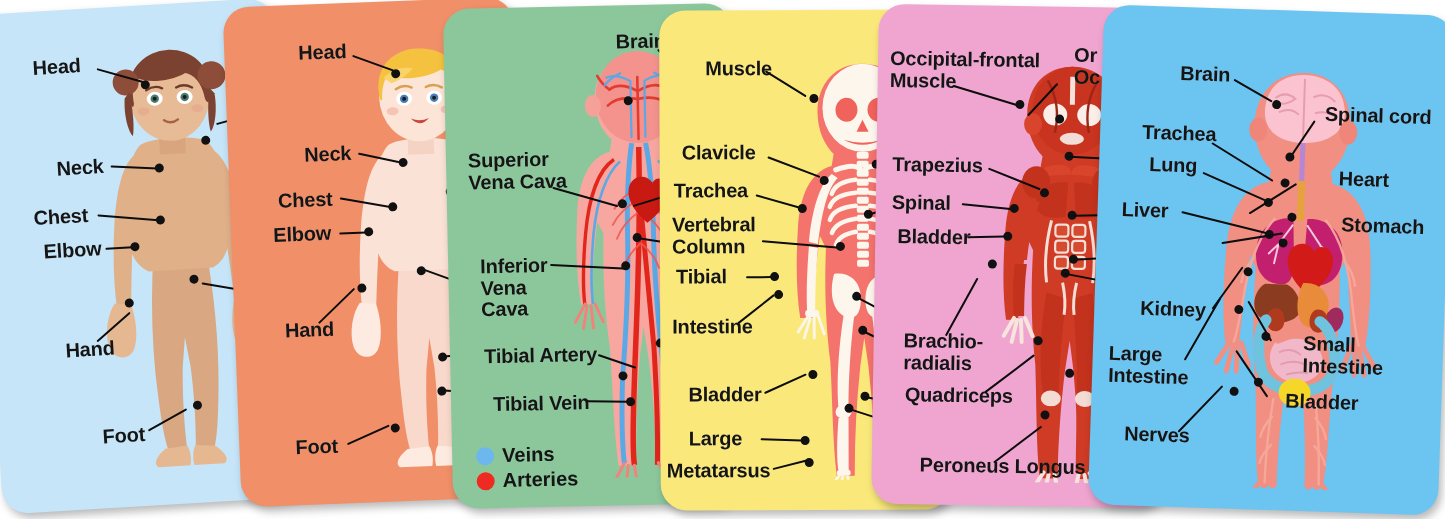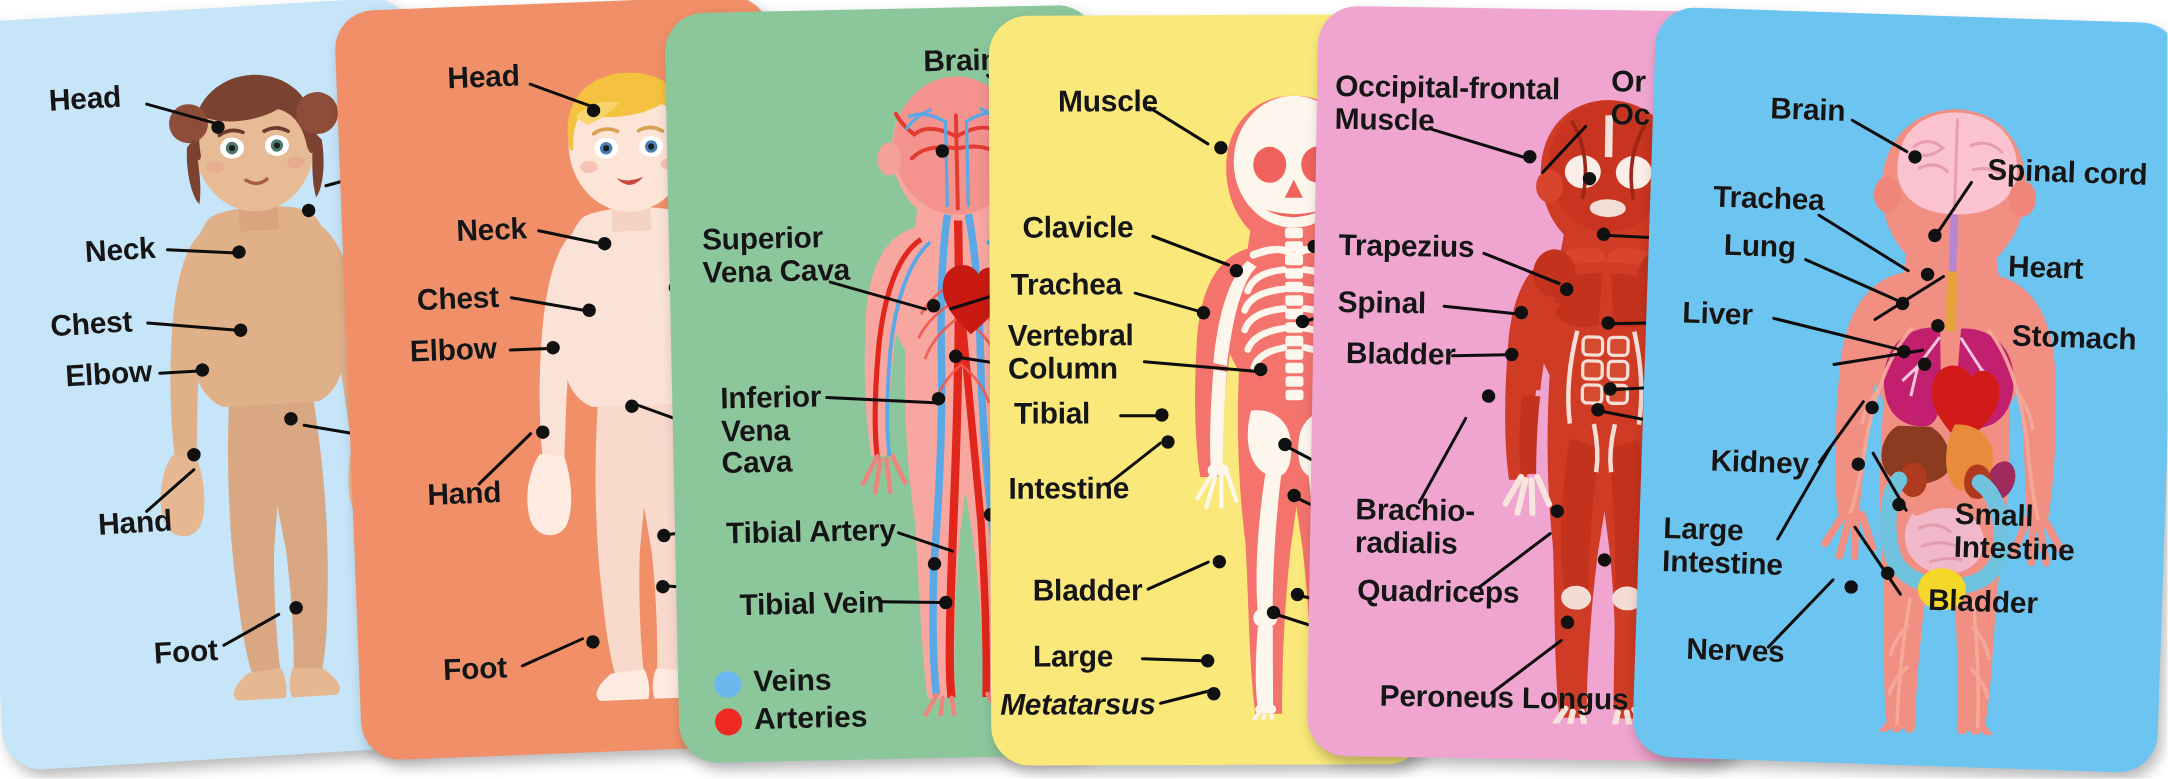--- a/index.html
+++ b/index.html
@@ -391,21 +391,21 @@
 
       <span class="lbl" style="left:46px;top:48px;">Muscle</span>
       <span class="lbl" style="left:22px;top:132px;">Clavicle</span>
       <span class="lbl" style="left:14px;top:170px;">Trachea</span>
       <span class="lbl" style="left:12px;top:204px;">Vertebral
 Column</span>
       <span class="lbl" style="left:16px;top:256px;">Tibial</span>
       <span class="lbl" style="left:12px;top:306px;">Intestine</span>
       <span class="lbl" style="left:28px;top:374px;">Bladder</span>
       <span class="lbl" style="left:28px;top:418px;">Large</span>
-      <span class="lbl" style="left:6px;top:450px;font-style:italic;">Metatarsus</span>
+      <span class="lbl" style="left:6px;top:450px;">Metatarsus</span>
       <span class="lbl" style="left:228px;top:330px;">P</span>
 
       <div class="leader" style="left:106px;top:60px;width:48px;transform:rotate(32deg);"></div>
       <div class="dot" style="left:150px;top:84px;"></div>
 
       <div class="leader" style="left:108px;top:146px;width:56px;transform:rotate(21deg);"></div>
       <div class="dot" style="left:160px;top:166px;"></div>
 
       <div class="leader" style="left:96px;top:184px;width:46px;transform:rotate(16deg);"></div>
       <div class="dot" style="left:138px;top:194px;"></div>

